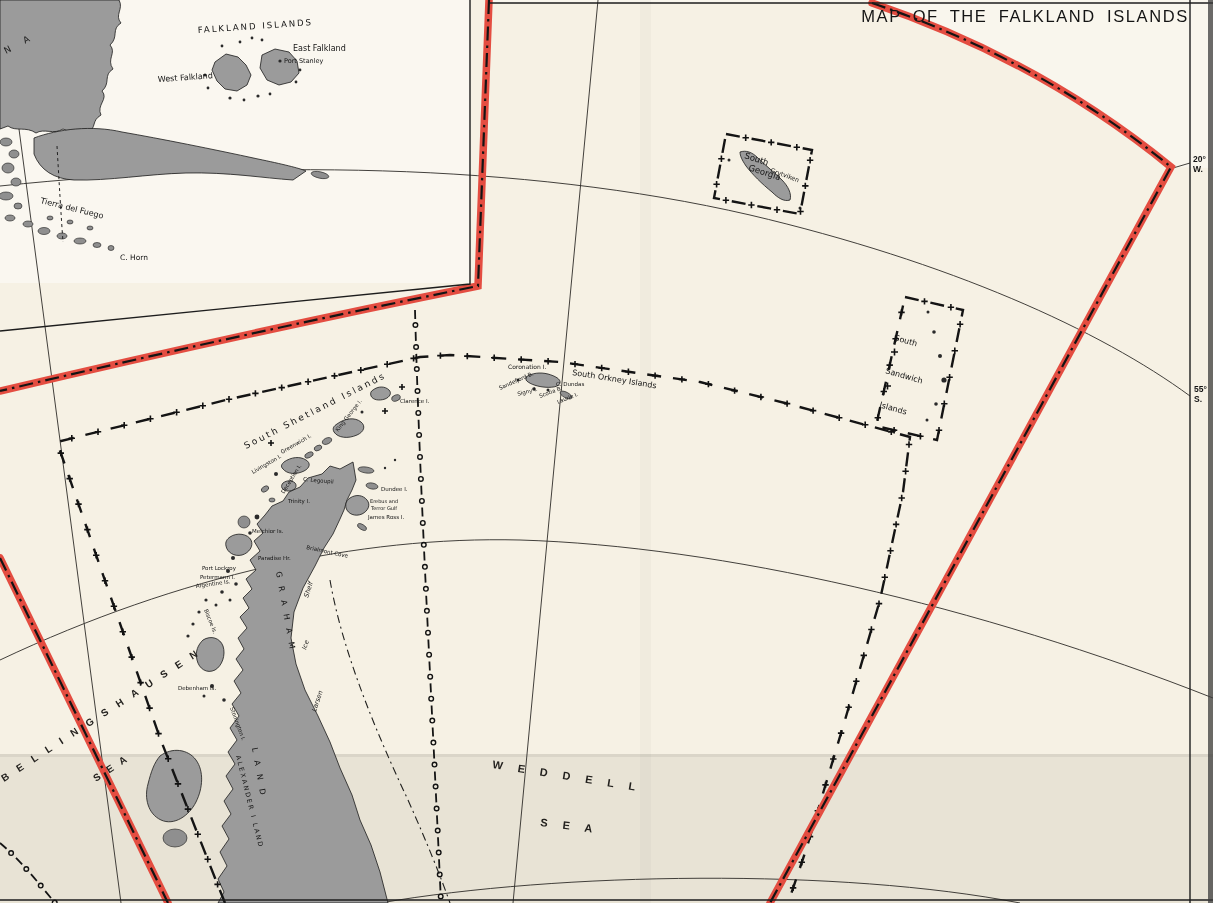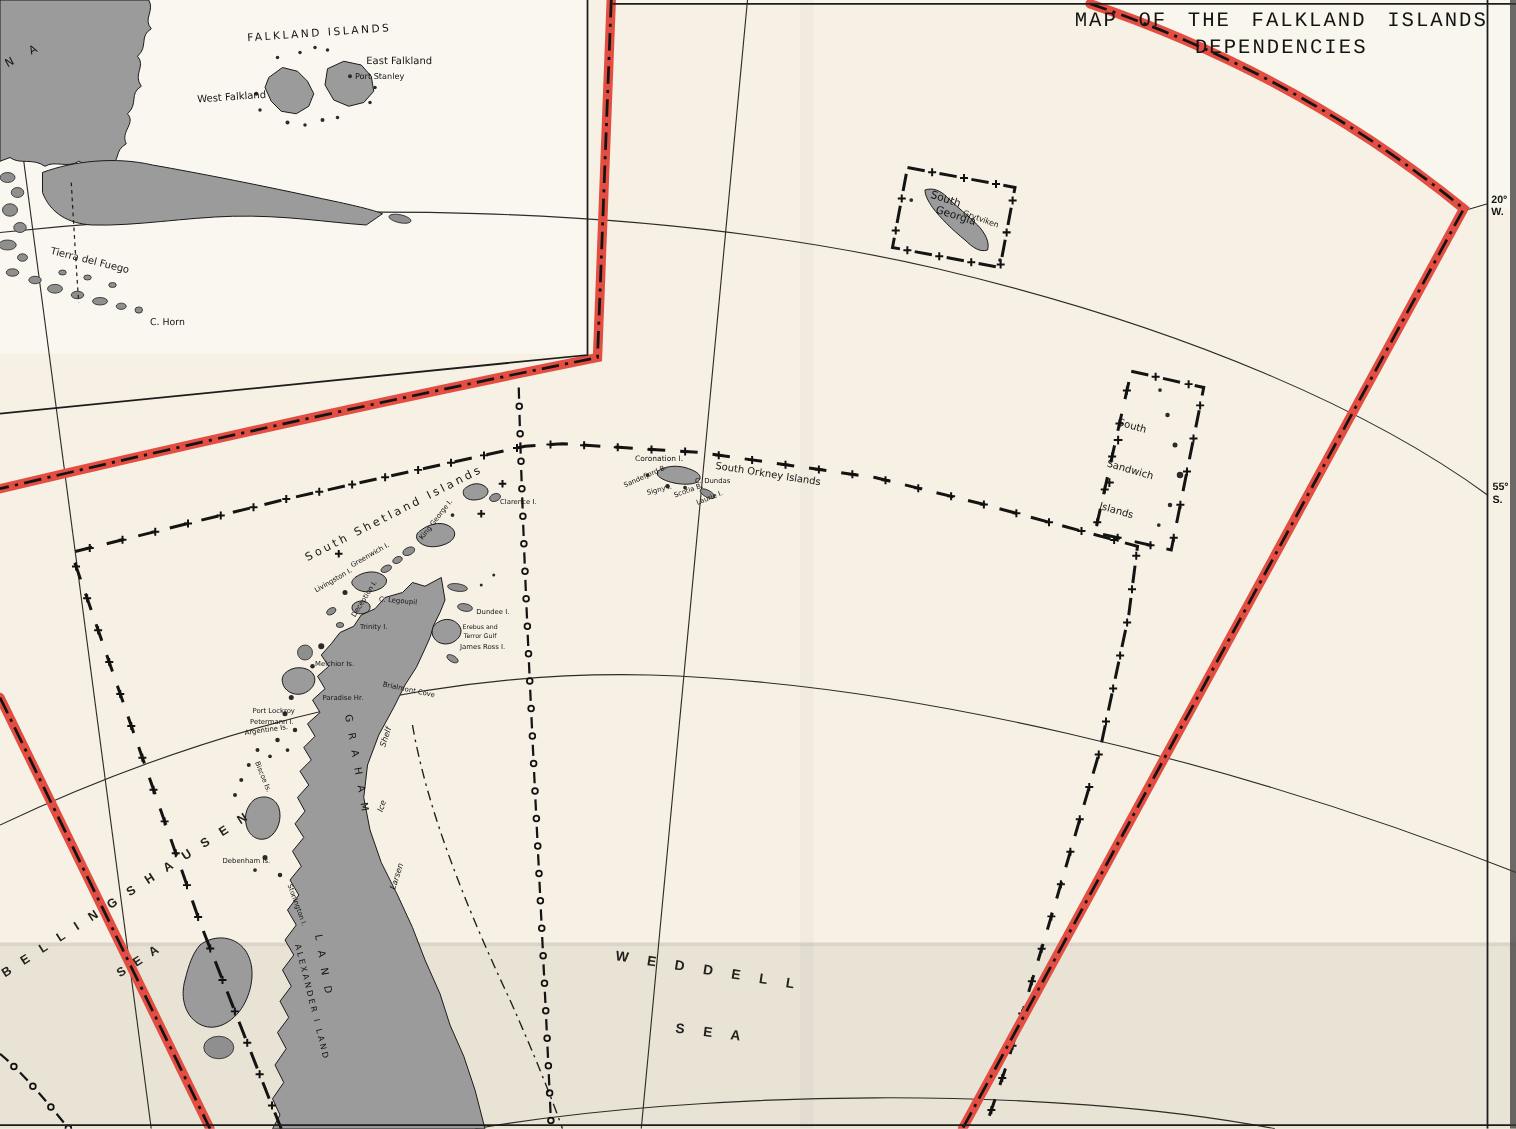--- a/index.html
+++ b/index.html
@@ -3,21 +3,21 @@
 <meta charset="utf-8">
 <style>
   html,body{margin:0;padding:0;}
   body{
     width:1213px;height:903px;position:relative;overflow:hidden;
     background:#f6f1e4;
     font-family:"Liberation Sans",sans-serif;
   }
   #map-title{
     position:absolute;left:858px;top:6px;width:334px;text-align:center;
-    font-family:Liberation Mono, monospace;font-size:16.5px;letter-spacing:1.6px;
+    font-family:Liberation Sans, sans-serif;font-size:16.5px;letter-spacing:1.6px;
     word-spacing:5px;color:#141414;line-height:1.3;z-index:30;
   }
   svg{position:absolute;left:0;top:0;z-index:10;}
   .land{fill:#9b9b9b;stroke:#1b1b1b;stroke-width:0.8;stroke-linejoin:round;}
   .islet{fill:#8f8f8f;stroke:#1b1b1b;stroke-width:0.6;}
   .grat{fill:none;stroke:#2e2b28;stroke-width:0.9;}
   .frame{fill:none;stroke:#1d1d1d;stroke-width:1.4;}
   .red{fill:none;stroke:#e44d41;stroke-width:7.5;stroke-linecap:round;}
   .dashdot{fill:none;stroke:#141414;stroke-width:2.2;stroke-dasharray:14 5 2.5 5;}
   .dashdot-thin{fill:none;stroke:#20201e;stroke-width:1.1;stroke-dasharray:8 4 2 4;}
@@ -29,21 +29,20 @@
   .hand{font-family:"DejaVu Sans",sans-serif;fill:#141414;}
   .sea{font-family:"Liberation Sans",sans-serif;fill:#23211e;font-weight:bold;}
   .coord{font-family:"Liberation Sans",sans-serif;fill:#141414;font-weight:bold;font-size:8.5px;}
   text{user-select:none;}
 </style>
 </head>
 <body>
 
 <div id="map-title">
   <div>MAP OF THE FALKLAND ISLANDS</div>
-  <div>DEPENDENCIES</div>
 </div>
 
 <svg width="1213" height="903" viewBox="0 0 1213 903">
 
   <g>
     <rect x="0" y="0" width="470" height="283" fill="#ffffff" opacity="0.45"></rect>
     <path d="M490,0 L1213,0 L1213,168 L1171,167 Q1040,60 872,3 L490,3 Z" fill="#ffffff" opacity="0.35"></path>
     <rect x="0" y="754" width="1213" height="149" fill="#85806f" opacity="0.12"></rect>
     <rect x="0" y="754" width="1213" height="3" fill="#000000" opacity="0.06"></rect>
     <rect x="640" y="0" width="11" height="903" fill="#000000" opacity="0.025"></rect>

